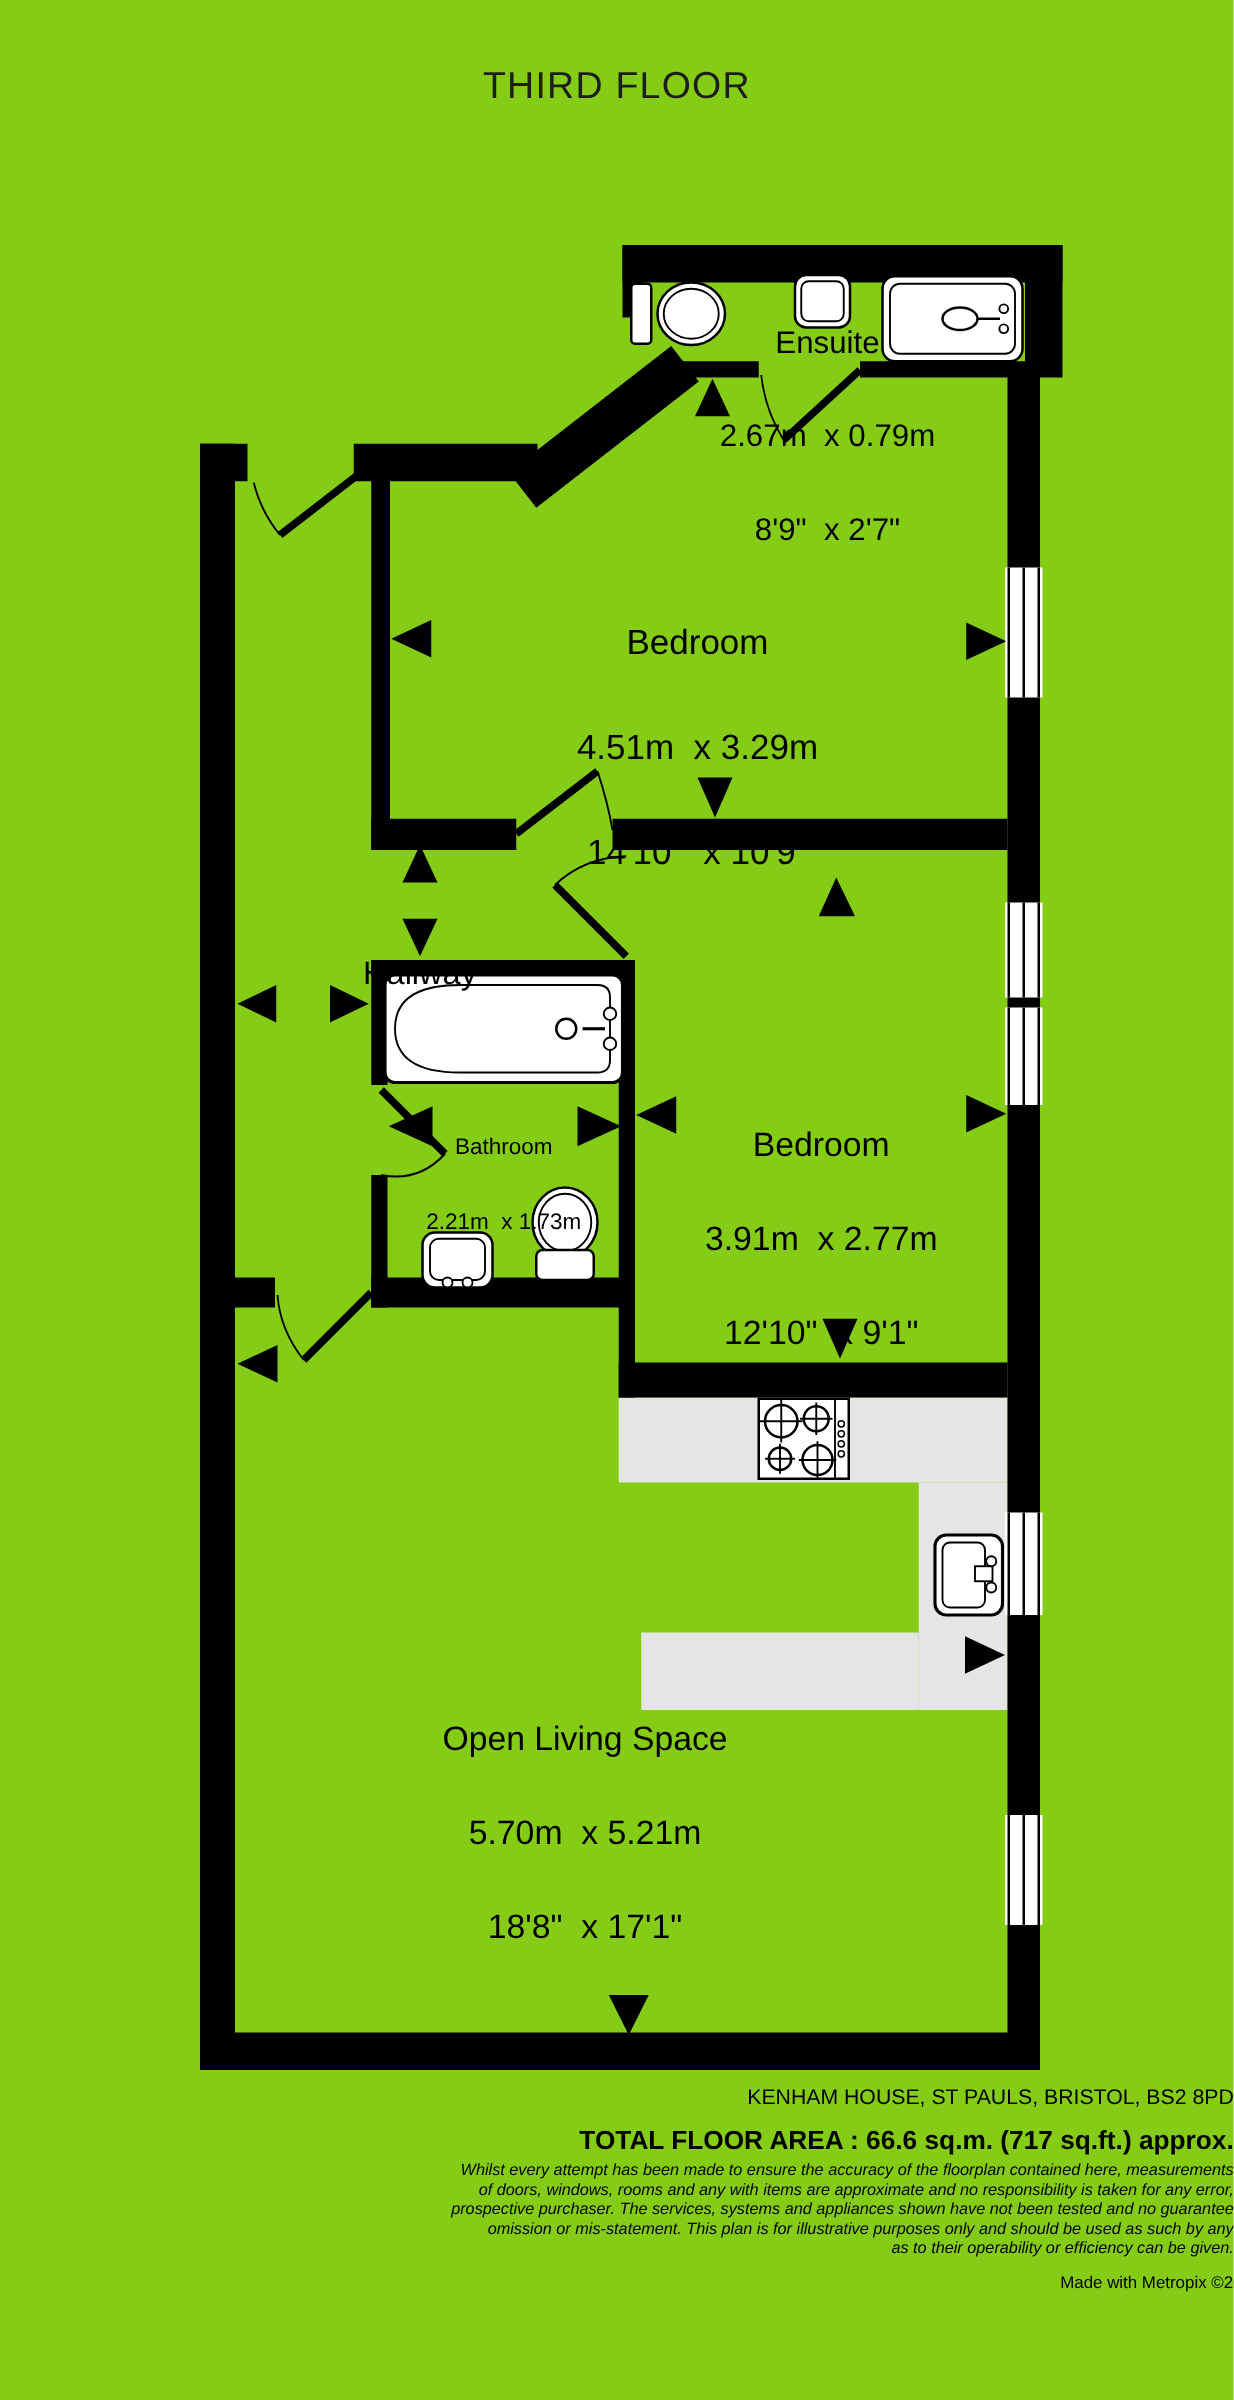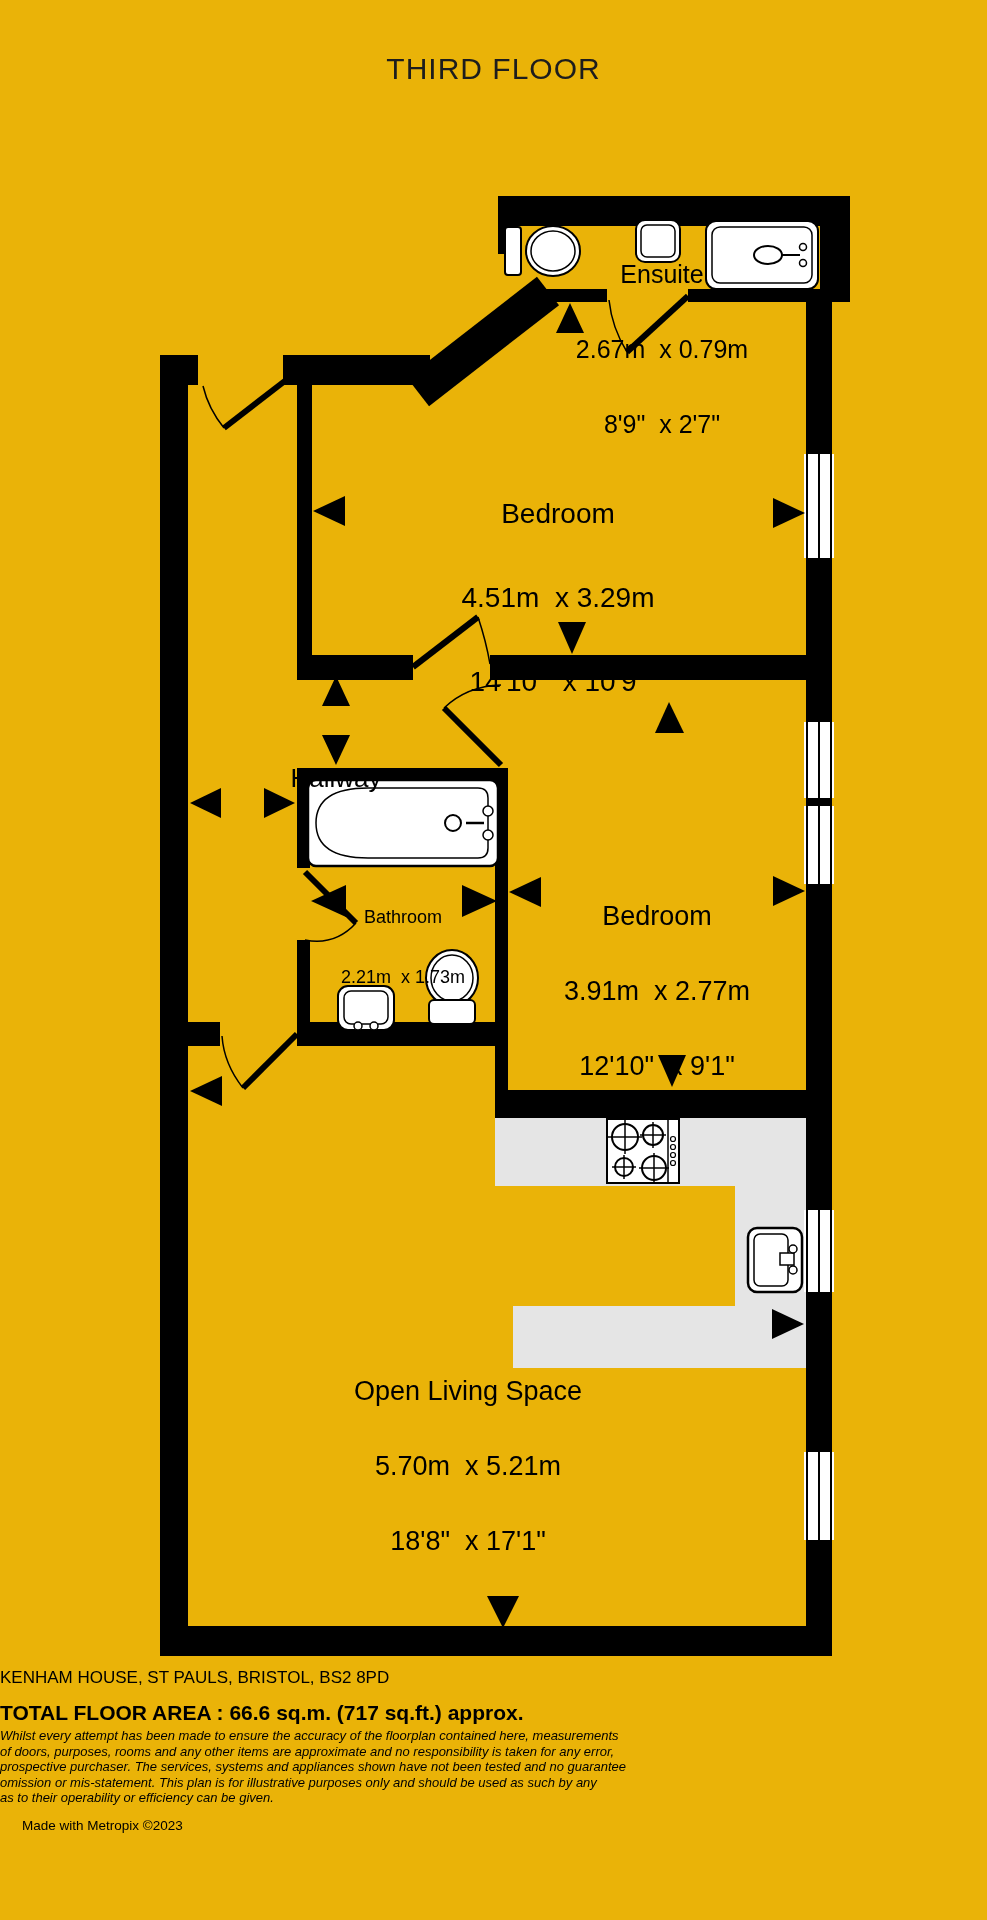--- a/index.html
+++ b/index.html
@@ -1,24 +1,24 @@
 <!DOCTYPE html>
 <html><head>
 <meta charset="utf-8">
 <style>
   html,body{margin:0;padding:0;background:#fff;}
-  .page{position:relative;width:987px;height:1920px;background:#eab308;overflow:hidden;
+  .page{position:relative;width:987px;height:1920px;background:#84cc16;overflow:hidden;
         font-family:"Liberation Sans","DejaVu Sans",sans-serif;color:#000;}
   .title{position:absolute;left:0;top:52px;width:987px;text-align:center;
          font-size:30px;letter-spacing:1px;color:#1d1d1d;font-weight:400;}
   svg.layer{position:absolute;left:0;top:0;}
   .lbl{position:absolute;transform:translateX(-50%);text-align:center;font-weight:normal;
        white-space:pre;color:#000;z-index:2;}
   .lbl div{white-space:pre;}
-  .ftr{position:absolute;left:0;width:987px;text-align:left;color:#000;}
+  .ftr{position:absolute;left:0;width:987px;text-align:right;color:#000;}
   .addr{top:1668px;font-size:17px;}
   .area{top:1701px;font-size:21px;font-weight:bold;}
   .disc{top:1728px;font-size:13px;line-height:15.5px;font-style:italic;}
   .credit{top:1818px;font-size:13.5px;padding-left:22px;}
   .z3{z-index:3;}
 </style>
 </head>
 <body>
 
 <div class="page">
@@ -237,20 +237,20 @@
       <polygon points="190,1091 222,1076 222,1106"></polygon>
       <polygon points="804,1324 772,1309 772,1339"></polygon>
       <polygon points="487,1596 519,1596 503,1628"></polygon>
     </g>
   </svg>
 
   <div class="ftr addr">KENHAM HOUSE, ST PAULS, BRISTOL, BS2 8PD</div>
   <div class="ftr area">TOTAL FLOOR AREA : 66.6 sq.m. (717 sq.ft.) approx.</div>
   <div class="ftr disc">
     <div>Whilst every attempt has been made to ensure the accuracy of the floorplan contained here, measurements</div>
-    <div>of doors, purposes, rooms and any other items are approximate and no responsibility is taken for any error,</div>
+    <div>of doors, windows, rooms and any with items are approximate and no responsibility is taken for any error,</div>
     <div>prospective purchaser. The services, systems and appliances shown have not been tested and no guarantee</div>
     <div>omission or mis-statement. This plan is for illustrative purposes only and should be used as such by any</div>
     <div>as to their operability or efficiency can be given.</div>
   </div>
   <div class="ftr credit">Made with Metropix ©2023</div>
 
 </div>
 
 </body></html>

